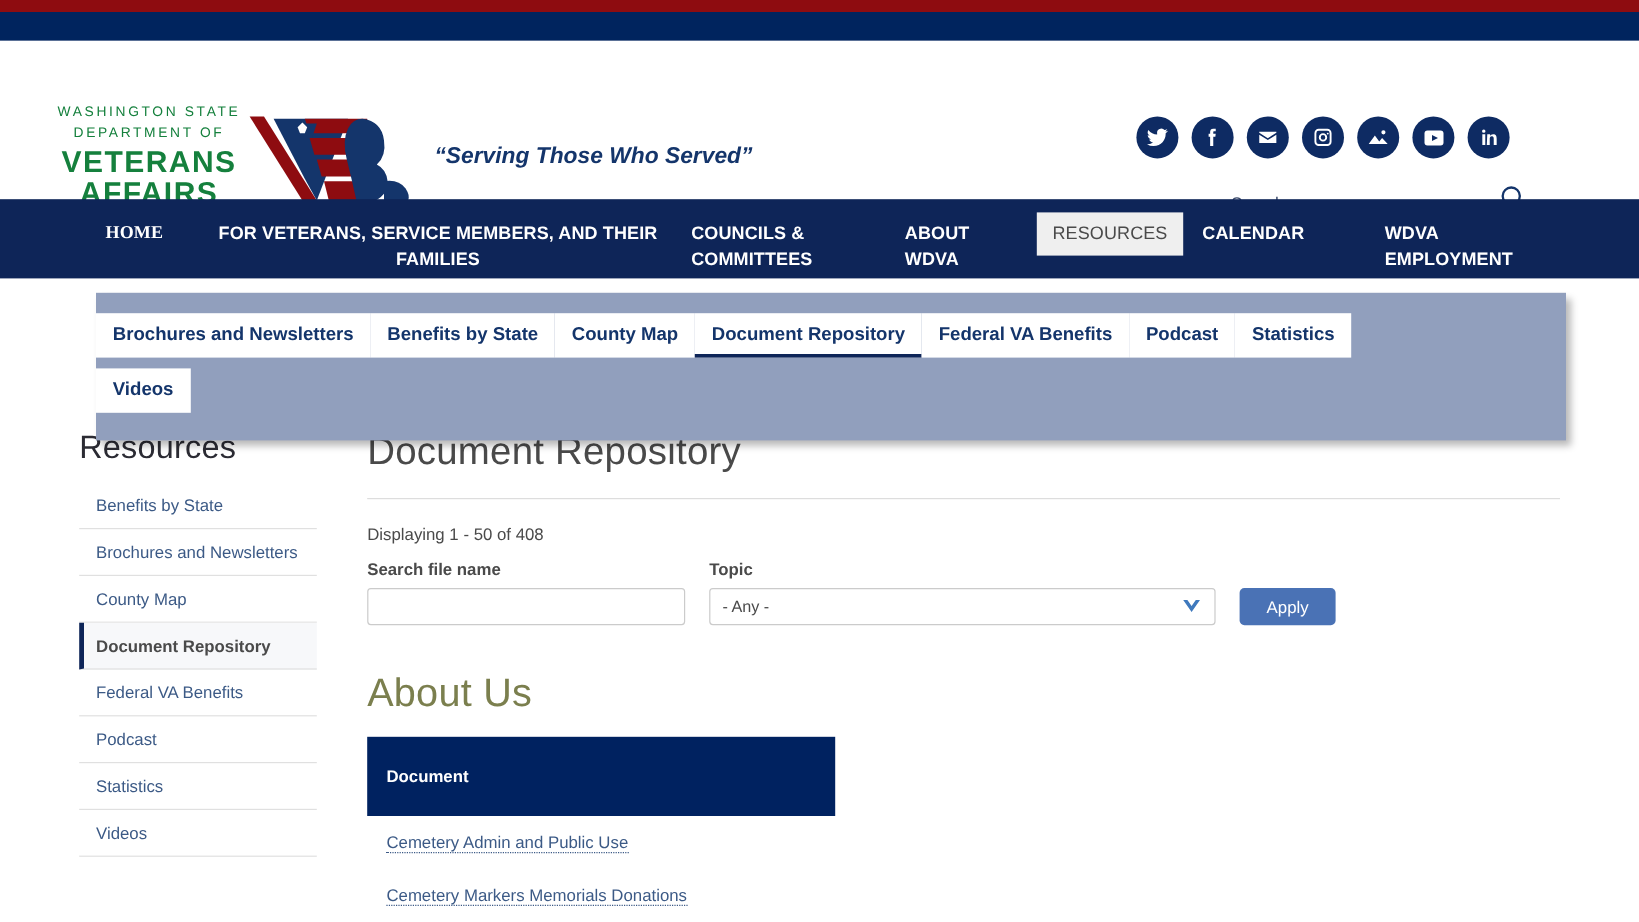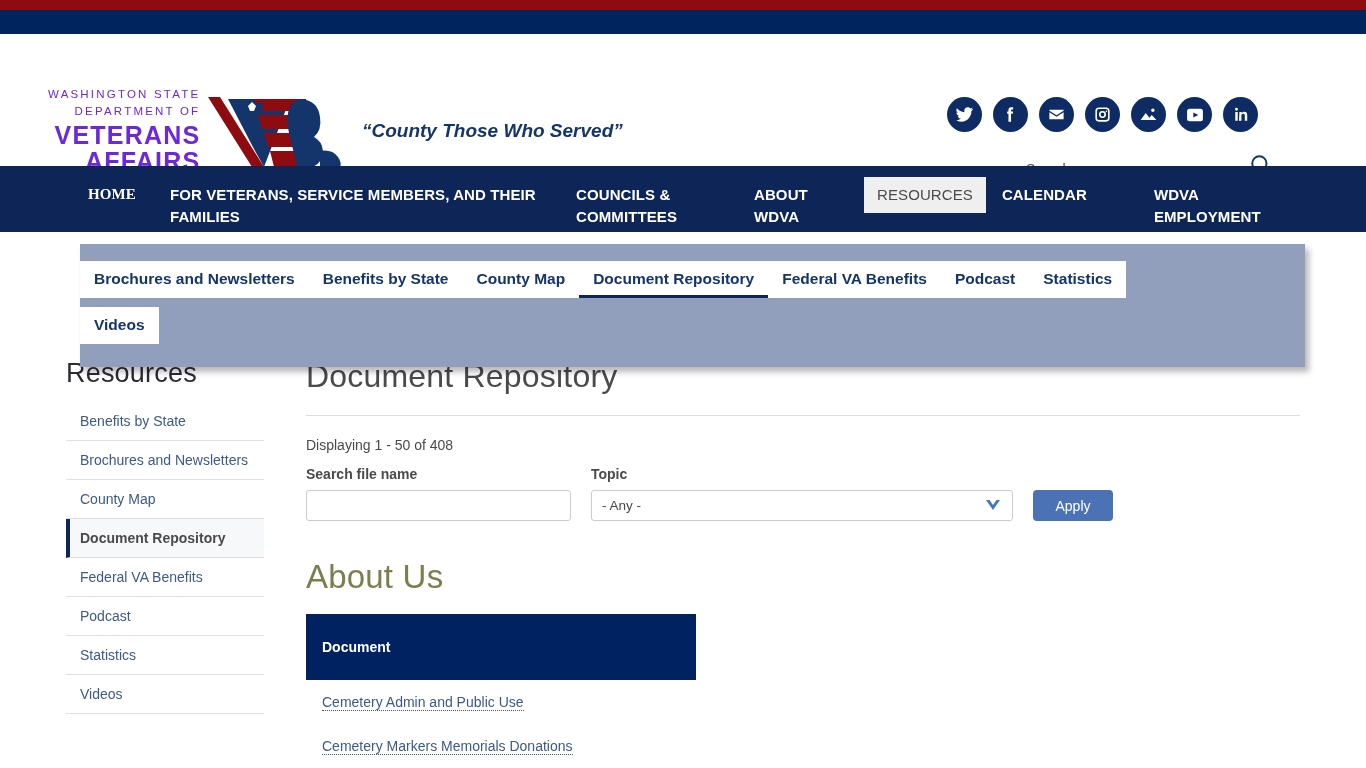--- a/index.html
+++ b/index.html
@@ -21,22 +21,22 @@
     position: relative;
     height: 132px;
     background: #ffffff;
   }
   .logo-wrap {
     position: absolute;
     left: 48px; top: 55px;
     display: flex; align-items: center;
   }
   .logo-text {
-    text-align: right;
-    color: #6d28d9;
+    text-align: center;
+    color: #15803d;
     line-height: 1;
     margin-right: 2px;
   }
   .logo-l1, .logo-l2 {
     font-size: 11.5px;
     letter-spacing: 2.2px;
     font-weight: 400;
     margin-bottom: 5px;
   }
   .logo-l3, .logo-l4 {
@@ -114,21 +114,21 @@
     color: #ffffff;
     font-size: 15px;
     font-weight: 700;
     letter-spacing: .1px;
     line-height: 1.45;
     padding: 4px 8px;
     cursor: pointer;
     white-space: normal;
   }
   .nav-home     { width: 82px; font-family: Liberation Serif, serif; }
-  .nav-forvets  { width: 406px; }
+  .nav-forvets  { width: 406px; text-align: center; }
   .nav-councils { width: 178px; }
   .nav-about    { width: 118px; }
   .nav-resources{
     background: #EFEFEF;
     color: #4A4A4A;
     font-weight: 400;
     padding: 7px 13px;
     margin-top: -3px;
   }
   .nav-calendar { width: 112px; margin-left: 8px; }
@@ -325,21 +325,21 @@
       <polygon points="56,22 104,22 104,36 60,36" fill="#8E0C10"></polygon>
       <polygon points="62,40 104,40 104,54 66,54" fill="#8E0C10"></polygon>
       <polygon points="68,58 104,58 104,74 72,74" fill="#8E0C10"></polygon>
       <polygon points="52,10 62,10 58,22 48,22" fill="#14356B"></polygon>
       <polygon points="46,13 50,9 54,13 52,18 48,18" fill="#ffffff"></polygon>
       <path d="M100 6 q16 2 18 18 q2 13 -6 20 q8 4 9 14 q1 10 -10 16 l-16 0 q-4 -18 -8 -34 q-4 -16 1 -26 q4 -8 12 -8 z" fill="#14356B"></path>
       <path d="M118 58 q12 -2 18 6 q4 6 2 10 l-20 0 z" fill="#14356B"></path>
     </svg>
   </div>
 
-  <div class="tagline">“County Those Who Served”</div>
+  <div class="tagline">“Serving Those Who Served”</div>
 
   <div class="social-row">
     <div class="social-ico">
       <svg width="19" height="19" viewBox="0 0 24 24">
           <path fill="#fff" d="M23 4.9c-.8.4-1.7.6-2.6.8.9-.6 1.6-1.5 2-2.5-.9.5-1.9.9-2.9 1.1A4.5 4.5 0 0 0 11.7 8c0 .4 0 .7.1 1A12.8 12.8 0 0 1 2.5 4.1a4.5 4.5 0 0 0 1.4 6A4.5 4.5 0 0 1 1.8 9.5v.1c0 2.2 1.5 4 3.6 4.4a4.5 4.5 0 0 1-2 .1c.6 1.8 2.2 3.1 4.2 3.1A9 9 0 0 1 1 19.1a12.7 12.7 0 0 0 6.9 2c8.3 0 12.8-6.9 12.8-12.8v-.6c.9-.6 1.7-1.5 2.3-2.4z"></path>
         </svg>
     </div>
     <div class="social-ico">
       <svg width="19" height="19" viewBox="0 0 24 24">
           <path fill="#fff" d="M15.3 8.2h-2.6V6.5c0-.7.4-.9.8-.9h1.8V2.8h-2.5c-2.8 0-3.4 2-3.4 3.4v2h-1.6v3h1.6V21h3.3v-9.8h2.2z"></path>

